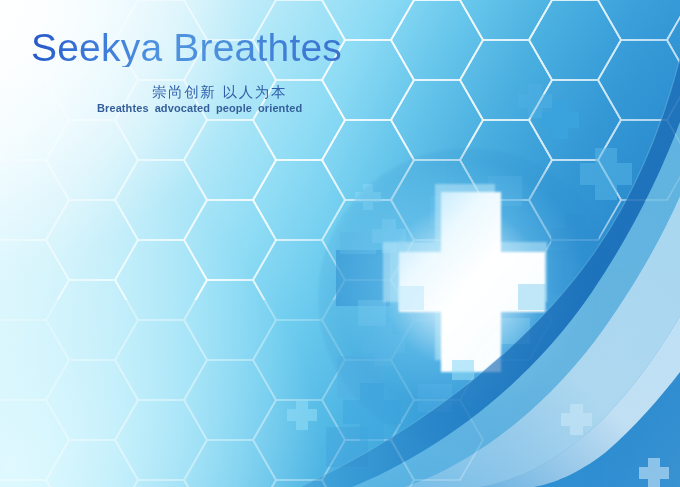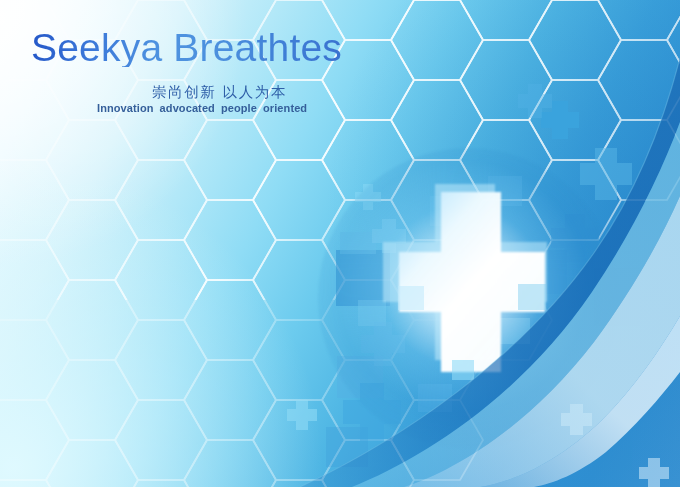--- a/index.html
+++ b/index.html
@@ -334,16 +334,16 @@
       <path d="M 480,487 C 512,482 556,464 602,420 C 634,388 660,350 680,316
                L 680,372 C 660,398 634,428 606,452 C 578,474 552,484 534,487 Z" fill="url(#rb-hi)"></path>
 
       <path d="M 300,487 C 400,440 520,360 596,250 C 640,186 664,120 680,58" fill="none" stroke="#7fc8ea" stroke-width="1.2" opacity="0.35"></path>
     </svg>
   </div>
 
   <div id="brand-text">
     <div id="title">Seekya Breathtes</div>
     <div id="tagline-cn">崇尚创新 以人为本</div>
-    <div id="tagline-en"><span>Innovation</span><span>advocated</span><span>people</span><span>oriented</span></div>
+    <div id="tagline-en"><span>Breathtes</span><span>advocated</span><span>people</span><span>oriented</span></div>
   </div>
 
 </div>
 
 </body></html>

